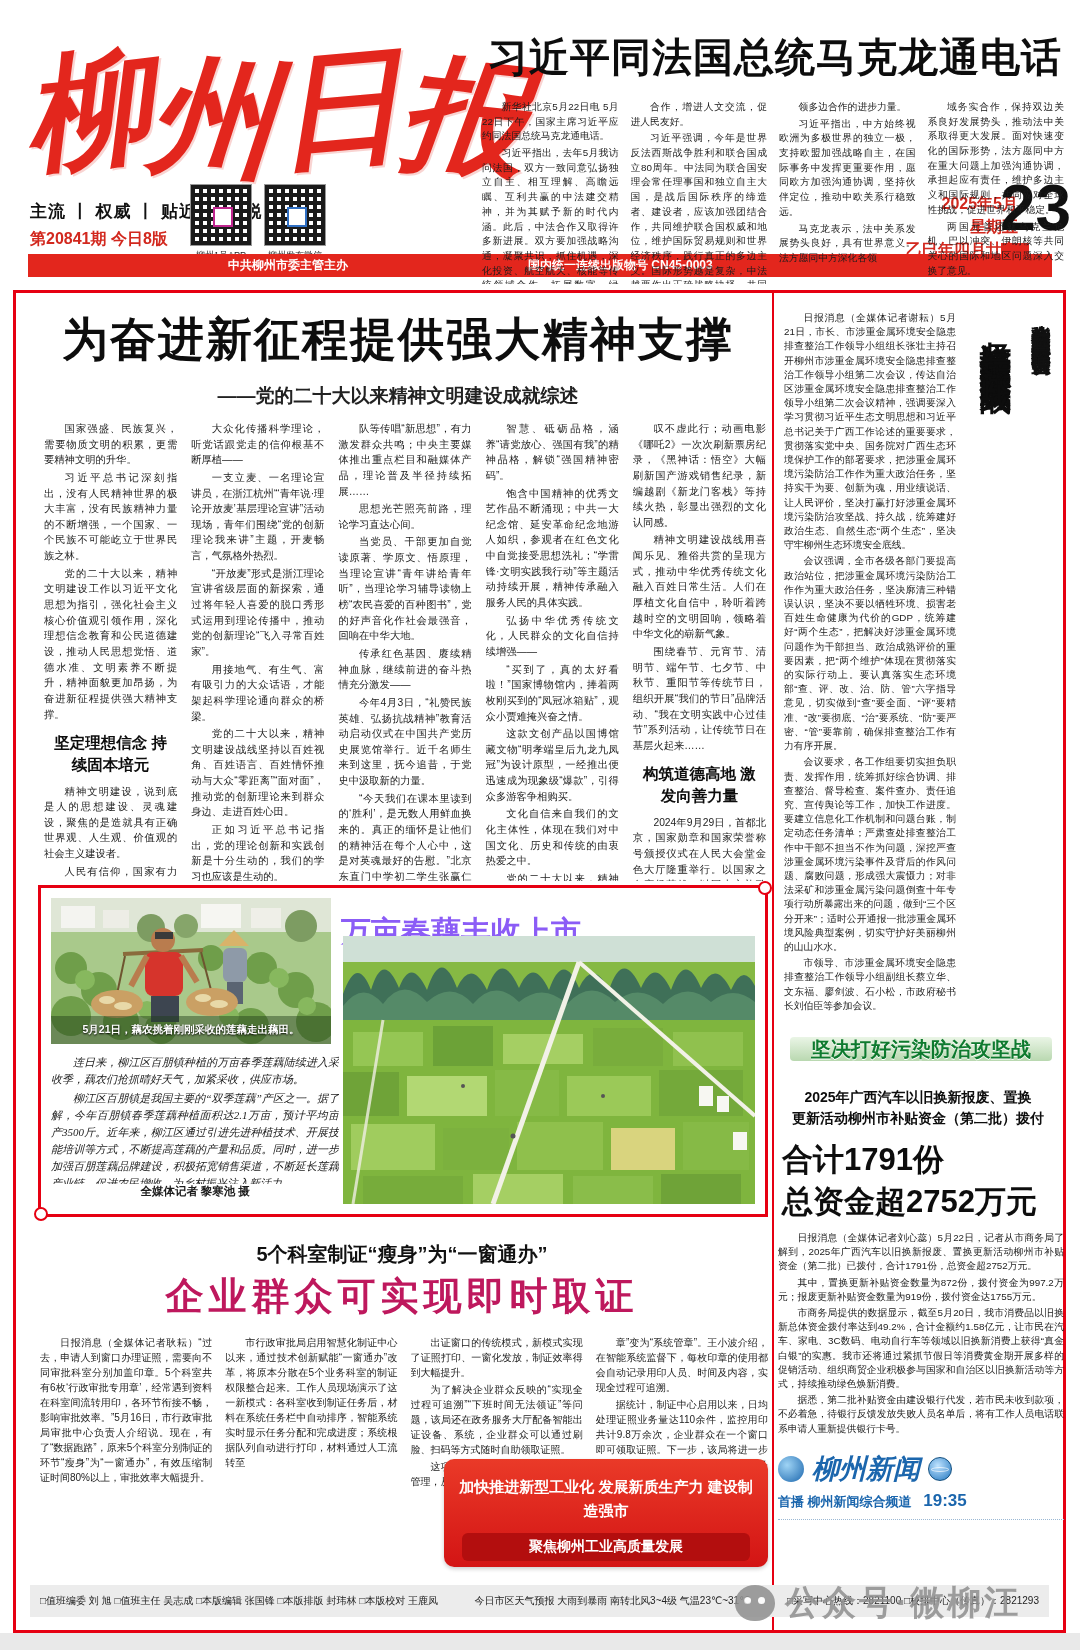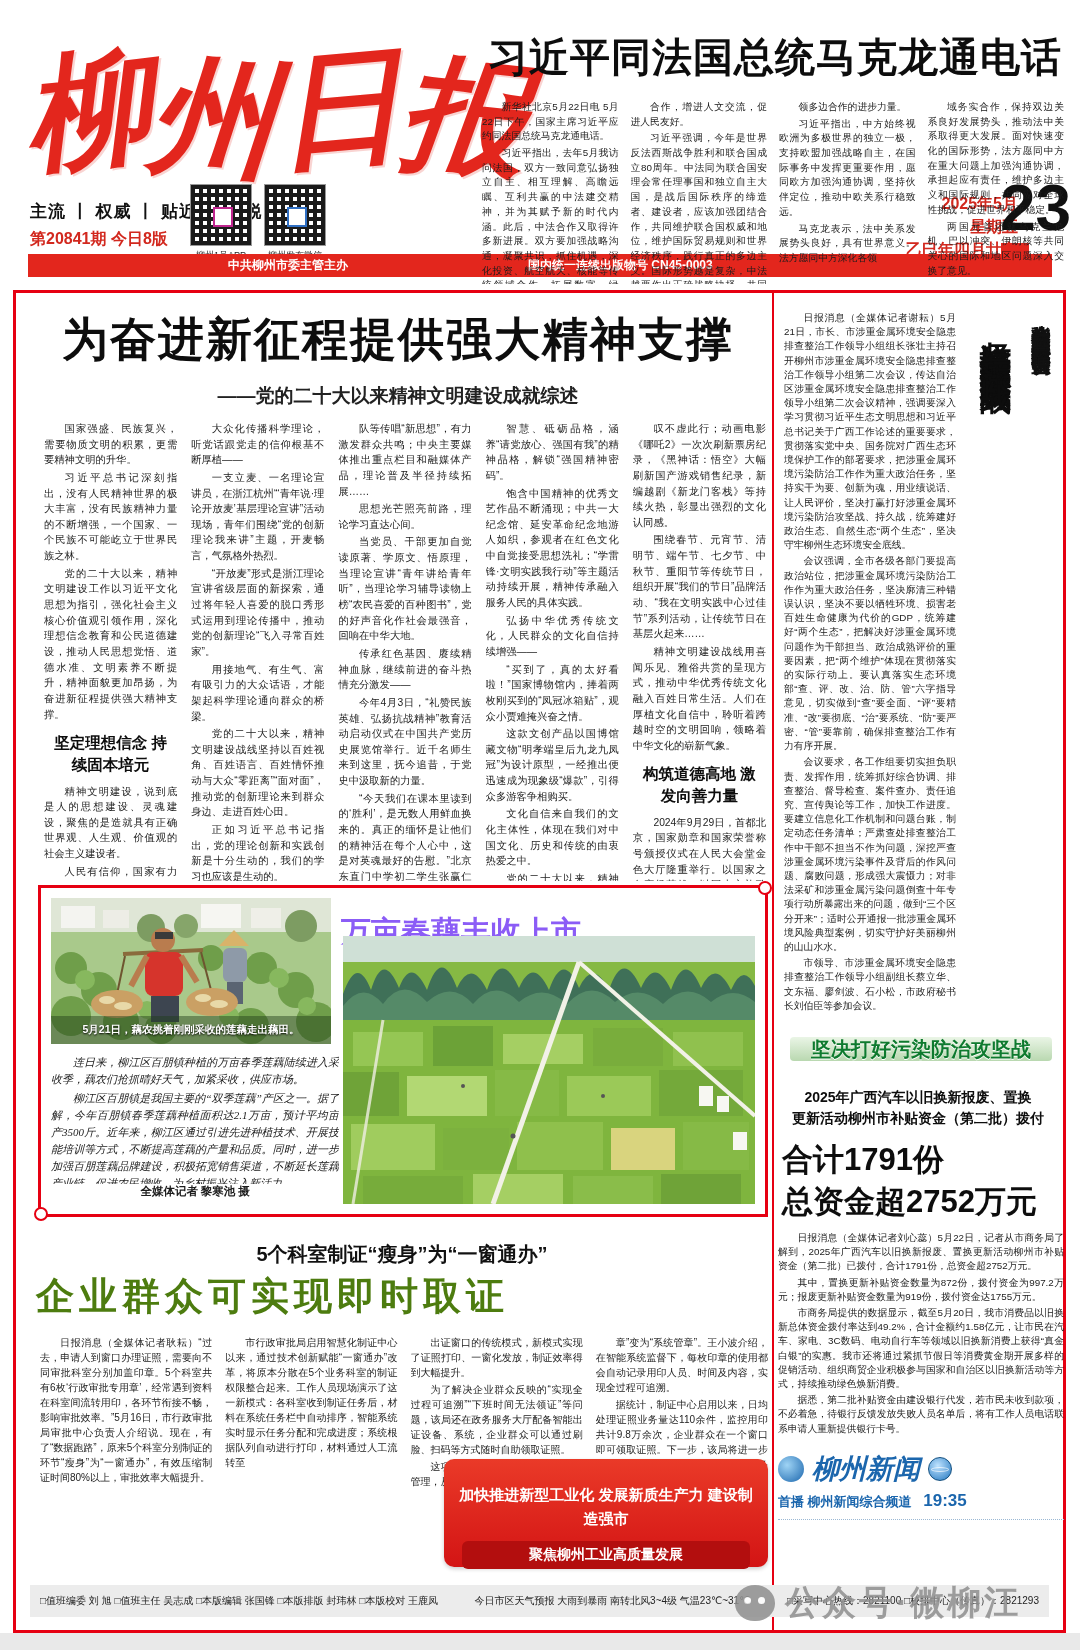--- a/index.html
+++ b/index.html
@@ -71,25 +71,25 @@
   .globe::after{content:"";position:absolute;left:2px;top:9px;width:16px;height:3px;border-radius:50%;border:1px solid #ffffffaa;}
   .tvcap{font-size:13px;color:#1b66ad;margin-top:4px;}
   .tvcap b{font-size:17px;margin-left:8px;}
   .tvsep{border-top:1px dotted #9bb8d4;margin:8px 0;}
   .tvrow2{display:flex;align-items:center;gap:10px;}
   .tvlogo2{font-size:24px;font-weight:900;font-style:italic;color:#e8431f;text-shadow:1px 1px 0 #f7b32b;line-height:1;}
   .tvlogo2 small{display:block;font-size:8px;color:#e8431f;letter-spacing:2px;}
 
   
   .certkicker{left:20px;top:948px;width:732px;text-align:center;font-size:20px;font-weight:700;color:#111;}
-  .certhead{left:20px;top:978px;width:732px;font-size:38px;font-weight:900;letter-spacing:5px;color:#4d7c0f;}
+  .certhead{left:20px;top:978px;width:732px;text-align:center;font-size:38px;font-weight:900;letter-spacing:5px;color:#be185d;}
   .certcols{left:24px;top:1042px;width:728px;height:276px;display:flex;gap:13px;overflow:hidden;}
   .certcols .col{flex:1;font-size:10px;line-height:1.5;text-align:justify;overflow:hidden;}
   .sloganbox{left:428px;top:1166px;width:324px;height:108px;background:linear-gradient(180deg,#ea3a28,#d31414);border-radius:10px;box-shadow:0 2px 4px #0003;color:#fff;text-align:center;}
-  .sloganbox .l1{padding:24px 14px 6px;font-size:15px;font-weight:900;line-height:1.6;}
+  .sloganbox .l1{padding:16px 14px 6px;font-size:15px;font-weight:900;line-height:1.6;}
   .sloganbox .l2{margin:4px 18px;padding:5px 0;background:#b30e0e;border-radius:6px;font-size:14px;font-weight:700;}
 
   
   .footer{left:14px;top:1292px;width:1019px;height:32px;background:#ececec;display:flex;align-items:center;justify-content:space-between;padding:0 10px;box-sizing:border-box;font-size:10px;color:#222;}
   .watermark{left:735px;top:1580px;display:flex;align-items:center;gap:10px;opacity:.85;z-index:9;}
   .wm-icon{width:40px;height:36px;background:#8f8f8f;border-radius:50% 50% 48% 48%;position:relative;}
   .wm-icon::after{content:"";position:absolute;left:9px;top:12px;width:7px;height:7px;border-radius:50%;background:#fff;box-shadow:14px 0 0 #fff;}
   .wm-text{font-size:34px;font-weight:900;color:#8f8f8f;letter-spacing:3px;}
   .bottomstrip{left:0;top:1633px;width:1080px;height:17px;background:#e9e9e9;}
 </style>
@@ -182,22 +182,22 @@
           <div class="para">智慧、砥砺品格，涵养“请党放心、强国有我”的精神品格，解锁“强国精神密码”。</div>
           <div class="para">饱含中国精神的优秀文艺作品不断涌现；中共一大纪念馆、延安革命纪念地游人如织，参观者在红色文化中自觉接受思想洗礼；“学雷锋·文明实践我行动”等主题活动持续开展，精神传承融入服务人民的具体实践。</div>
           <div class="para">弘扬中华优秀传统文化，人民群众的文化自信持续增强——</div>
           <div class="para">“买到了，真的太好看啦！”国家博物馆内，捧着两枚刚买到的“凤冠冰箱贴”，观众小贾难掩兴奋之情。</div>
           <div class="para">这款文创产品以国博馆藏文物“明孝端皇后九龙九凤冠”为设计原型，一经推出便迅速成为现象级“爆款”，引得众多游客争相购买。</div>
           <div class="para">文化自信来自我们的文化主体性，体现在我们对中国文化、历史和传统的由衷热爱之中。</div>
           <div class="para">党的二十大以来，精神文明建设战线致力于推动创造性转化、创新性发展，中华优秀传统文化正以更鲜活的方式走进生活，受到越来越多年轻人追捧。2024年全国博物馆接待观众14.9亿人次，许多观众逛完后感</div>
         </div>
       <div class="col">
           <div class="para">叹不虚此行；动画电影《哪吒2》一次次刷新票房纪录，《黑神话：悟空》大幅刷新国产游戏销售纪录，新编越剧《新龙门客栈》等持续火热，彰显出强烈的文化认同感。</div>
+          <div class="para">精神文明建设战线用喜闻乐见、雅俗共赏的呈现方式，推动中华优秀传统文化融入百姓日常生活。人们在厚植文化自信中，聆听着跨越时空的文明回响，领略着中华文化的崭新气象。</div>
           <div class="para">围绕春节、元宵节、清明节、端午节、七夕节、中秋节、重阳节等传统节日，组织开展“我们的节日”品牌活动、“我在文明实践中心过佳节”系列活动，让传统节日在基层火起来……</div>
-          <div class="para">精神文明建设战线用喜闻乐见、雅俗共赏的呈现方式，推动中华优秀传统文化融入百姓日常生活。人们在厚植文化自信中，聆听着跨越时空的文明回响，领略着中华文化的崭新气象。</div>
           <div class="sub-head">构筑道德高地 激发向善力量</div>
           <div class="para">2024年9月29日，首都北京，国家勋章和国家荣誉称号颁授仪式在人民大会堂金色大厅隆重举行。以国家之名褒扬英雄，以国士之礼致敬功臣。</div>
         </div>
     </div>
 
     <div class="abs photobox">
       <div class="dot tr"></div>
       <div class="dot bl"></div>
       <div class="abs ptitle">万亩春藕丰收上市</div>
 

